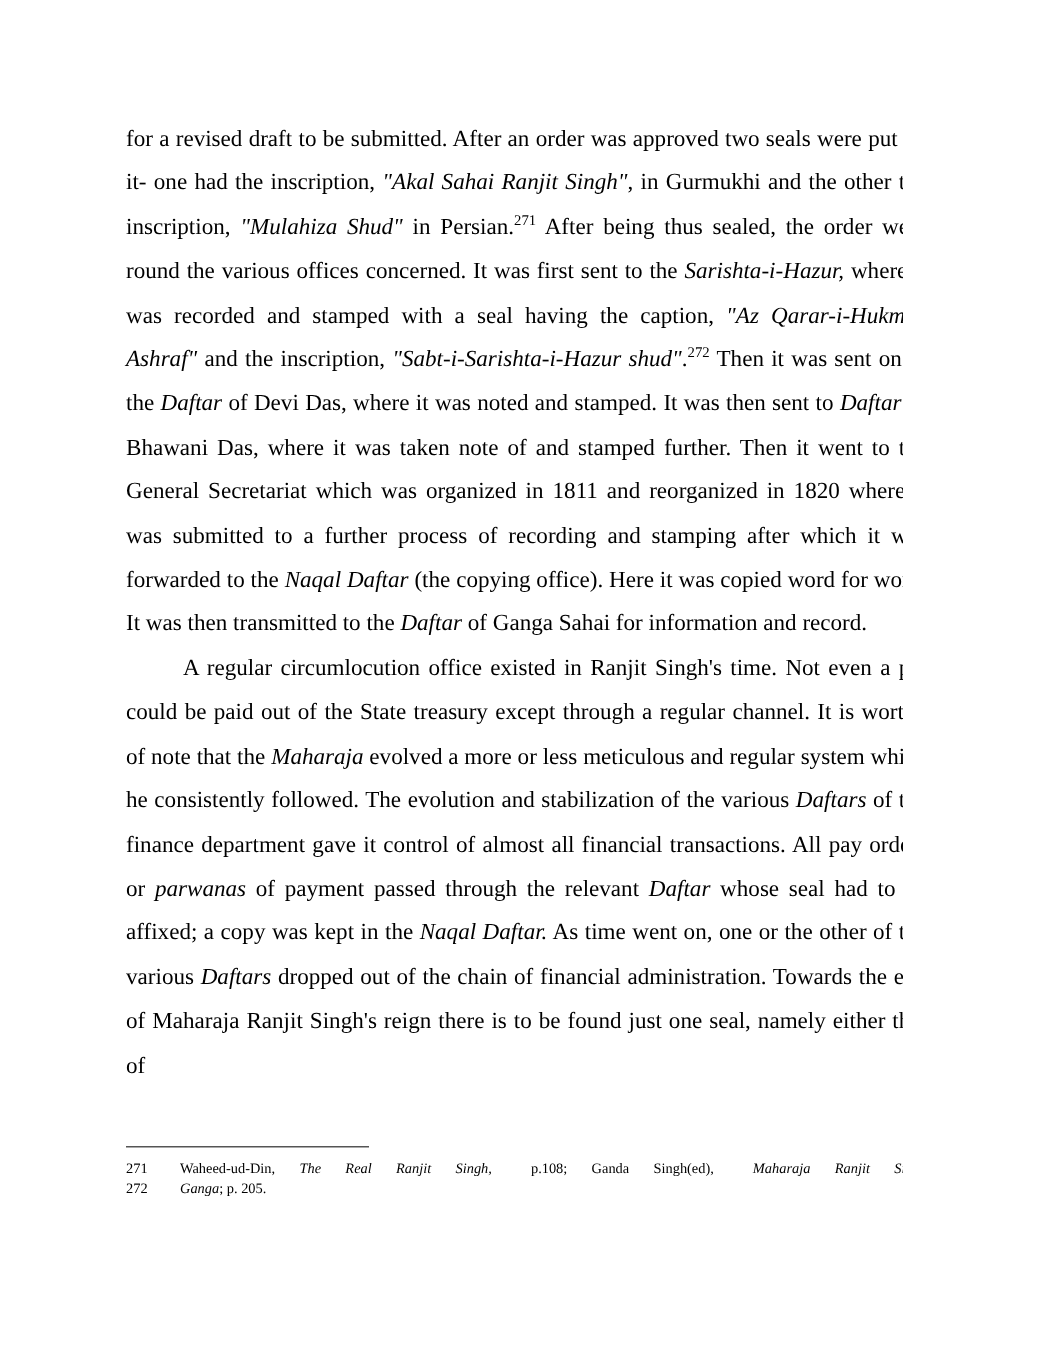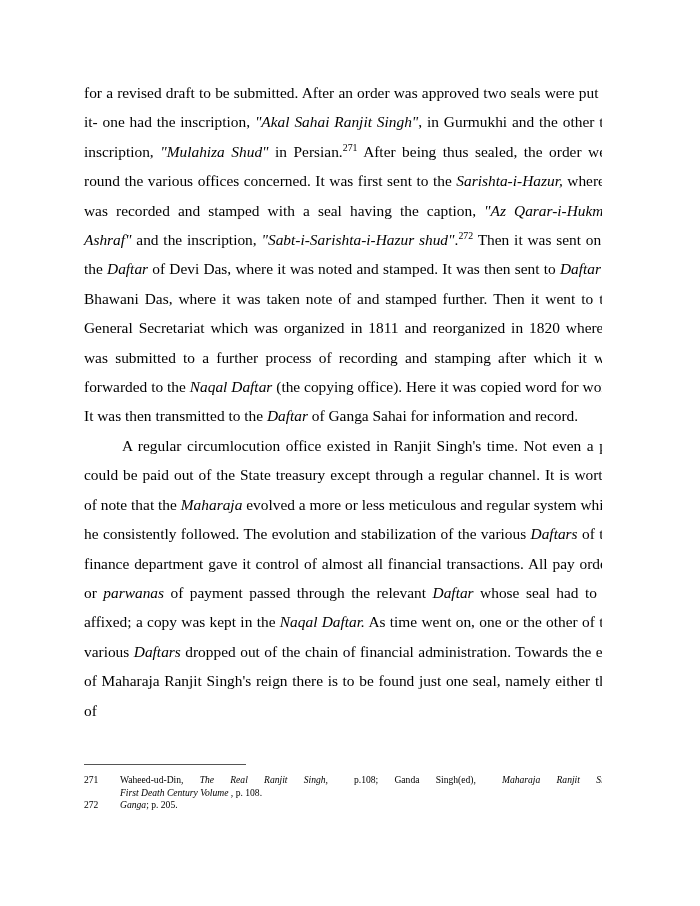--- a/index.html
+++ b/index.html
@@ -118,21 +118,20 @@
   <div class="footnotes">
 
     <div class="fn-rule"></div>
 
     <div class="fn-list">
 
       <div class="fn-item">
         <span class="fn-num">271</span>
         <span class="fn-body">
             <span class="line-justified"><span>Waheed-ud-Din, </span><span class="it">The Real Ranjit Singh,</span><span class="gap-xwide"></span><span>p.108; Ganda Singh(ed),</span><span class="gap-xwide"></span><span class="it">Maharaja Ranjit Singh</span></span>
-            <span class="line-plain"><span class="it">First Death Century Volume ,</span><span> p. 108.</span></span>
           </span>
       </div>
 
       <div class="fn-item">
         <span class="fn-num">272</span>
         <span class="fn-body"><span class="it">Ganga</span><span>; p. 205.</span></span>
       </div>
 
     </div>
   </div>

